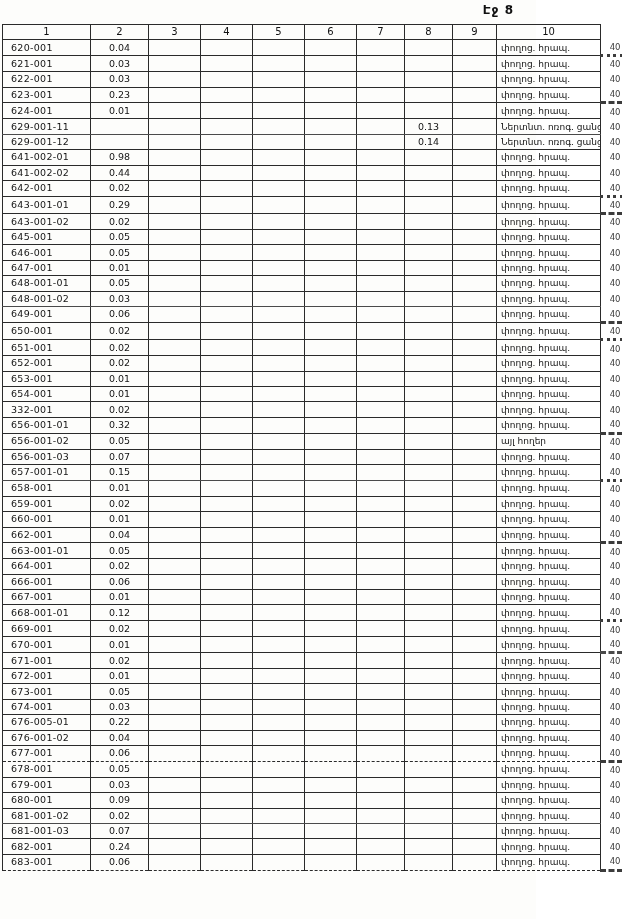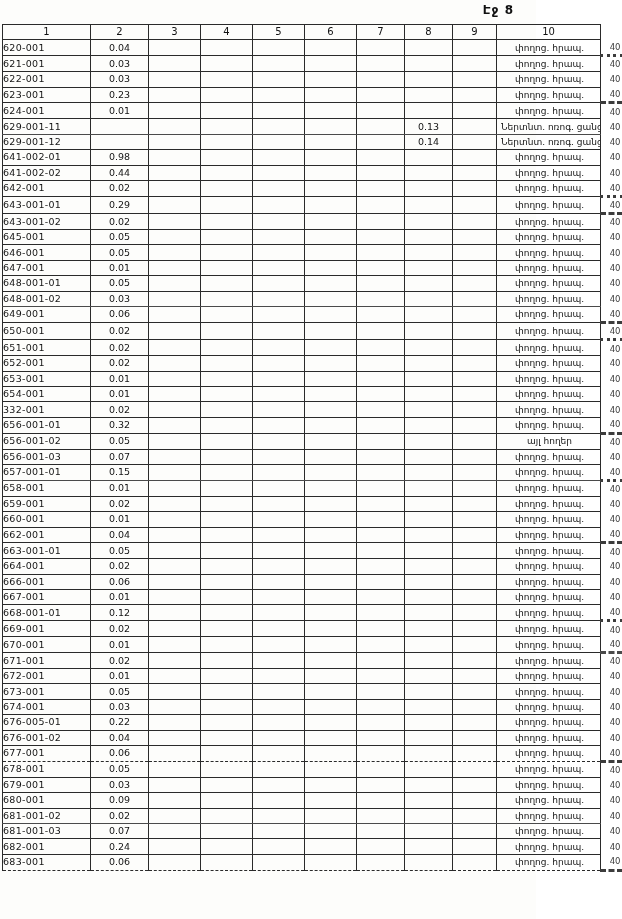--- a/index.html
+++ b/index.html
@@ -48,29 +48,29 @@
     white-space: nowrap;
     font-weight: normal;
   }
   .doc-table th {
     text-align: center;
     font-size: 10px;
     color: #111;
   }
   .doc-table td.c-code {
     text-align: left;
-    padding-left: 0;
+    padding-left: 8px;
     letter-spacing: 0.3px;
   }
   .doc-table td.c-num,
   .doc-table td.c-mid {
     text-align: center;
   }
   .doc-table td.c-text {
-    text-align: center;
+    text-align: left;
     padding-left: 4px;
     font-size: 9px;
   }
   .doc-table th.c-edge,
   .doc-table td.c-edge {
     border: none;
     font-size: 8.5px;
     color: #3c3c3c;
     text-align: right;
     padding-left: 5px;

